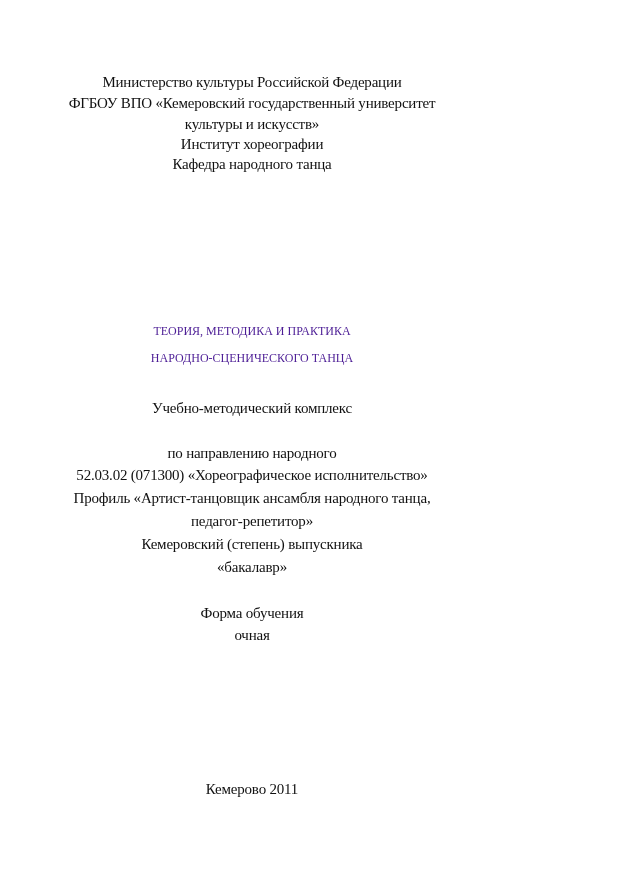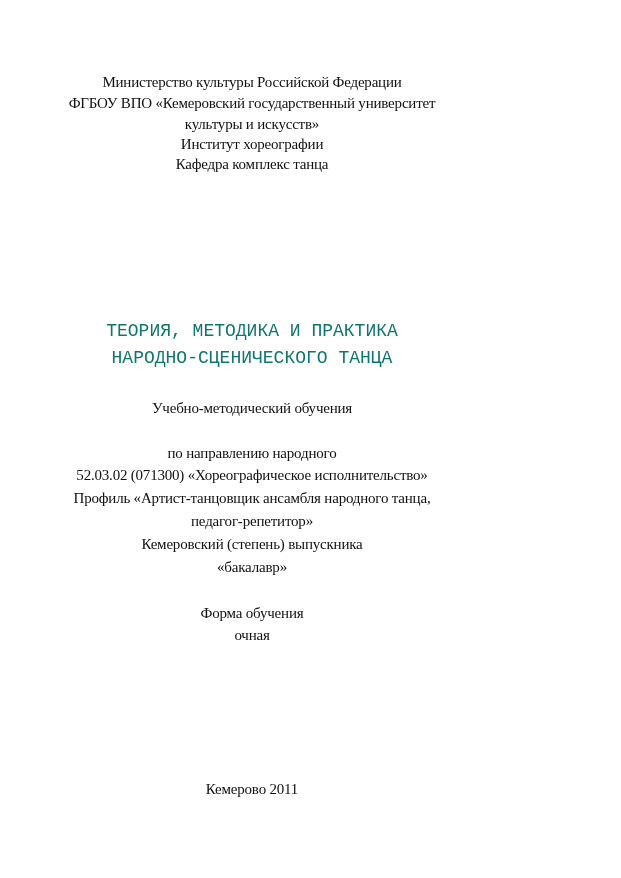--- a/index.html
+++ b/index.html
@@ -19,46 +19,45 @@
       position: absolute;
       left: 0;
       width: 504px;
       text-align: center;
       white-space: nowrap;
       font-size: 15px;
       line-height: 20px;
       letter-spacing: -0.2px;
     }
     .title {
-      font-size: 18px;
+      font-size: 12px;
       line-height: 26px;
       letter-spacing: 0px;
-      color: #0f766e;
-      font-family: Liberation Mono, monospace;
+      color: #4c1d95;
     }
   </style>
 </head>
 <body>
 
 <div>
 
   <div>
     <div class="line" style="top:72px">Министерство культуры Российской Федерации</div>
     <div class="line" style="top:93px">ФГБОУ ВПО «Кемеровский государственный университет</div>
     <div class="line" style="top:114px">культуры и искусств»</div>
     <div class="line" style="top:134px">Институт хореографии</div>
-    <div class="line" style="top:154px">Кафедра комплекс танца</div>
+    <div class="line" style="top:154px">Кафедра народного танца</div>
   </div>
 
   <div>
     <div class="line title" style="top:318px">ТЕОРИЯ, МЕТОДИКА И ПРАКТИКА</div>
     <div class="line title" style="top:345px">НАРОДНО-СЦЕНИЧЕСКОГО ТАНЦА</div>
   </div>
 
-  <div class="line" style="top:398px">Учебно-методический обучения</div>
+  <div class="line" style="top:398px">Учебно-методический комплекс</div>
 
   <div>
     <div class="line" style="top:443px">по направлению народного</div>
     <div class="line" style="top:465px">52.03.02 (071300) «Хореографическое исполнительство»</div>
     <div class="line" style="top:488px">Профиль «Артист-танцовщик ансамбля народного танца,</div>
     <div class="line" style="top:511px">педагог-репетитор»</div>
     <div class="line" style="top:534px">Кемеровский (степень) выпускника</div>
     <div class="line" style="top:557px">«бакалавр»</div>
   </div>
 

